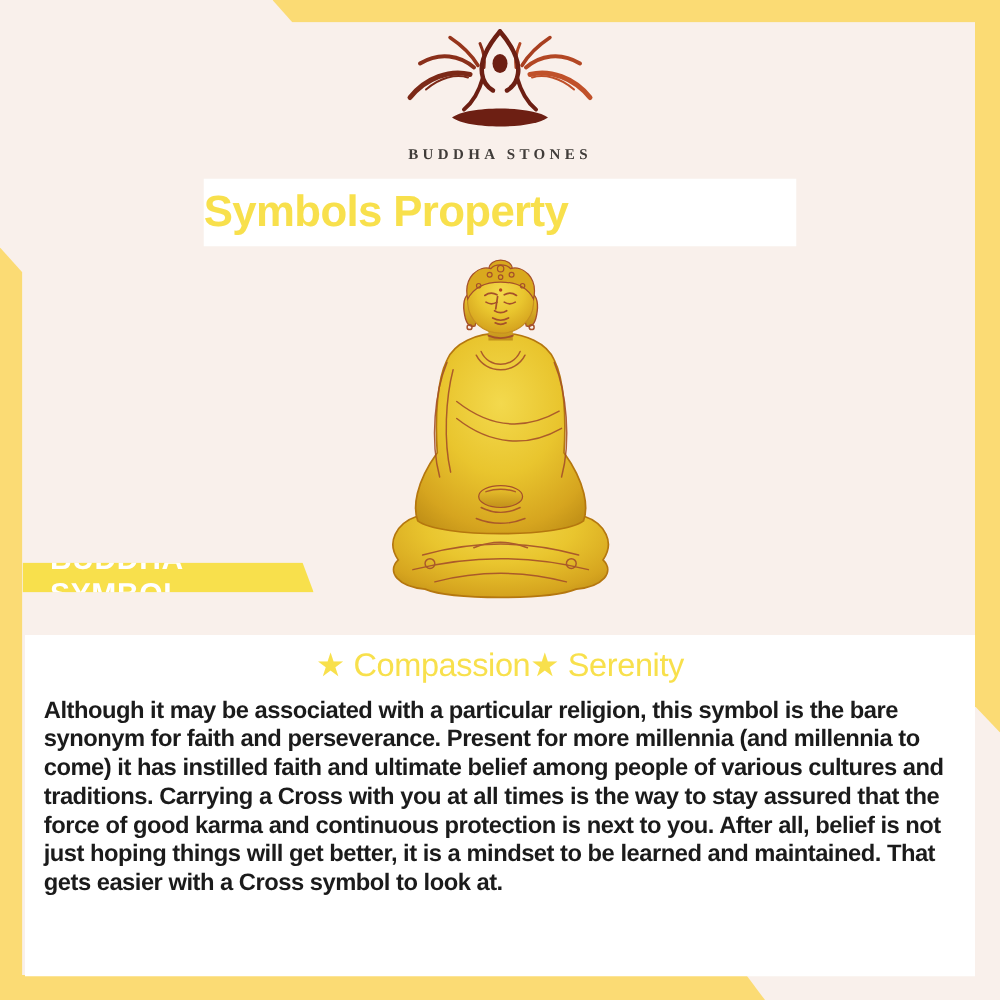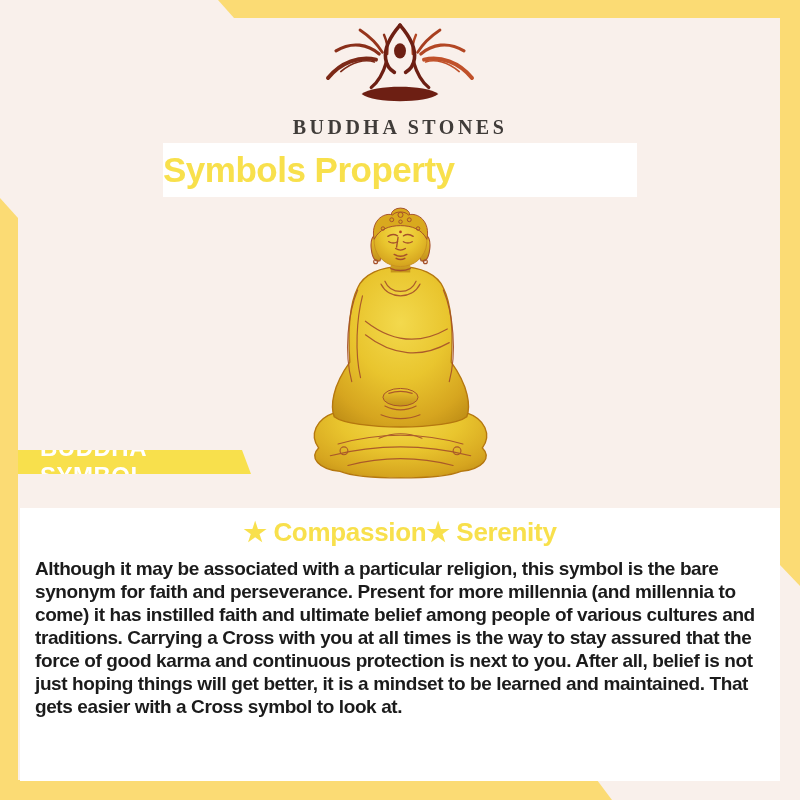--- a/index.html
+++ b/index.html
@@ -24,40 +24,40 @@
     clip-path:polygon(0 0,100% 0,100% 100%,16px 100%);}
   .frame.right{left:780px;top:0;width:20px;height:586px;
     clip-path:polygon(0 0,100% 0,100% 100%,0 calc(100% - 21px));}
   .frame.left{left:0;top:198px;width:18px;height:602px;
     clip-path:polygon(0 0,100% 20px,100% 100%,0 100%);}
   .frame.bottom{left:0;top:780px;width:612px;height:20px;
     clip-path:polygon(0 0,597px 0,100% 100%,0 100%);}
   
   .logo{position:absolute;left:320px;top:22px;width:160px;height:96px;}
   .brand{position:absolute;left:0;top:116px;width:800px;text-align:center;
-    font-family:"Liberation Serif",serif;font-size:20px;letter-spacing:3.5px;
+    font-family:"Liberation Serif",serif;font-size:12px;letter-spacing:3.5px;
     color:var(--brand-text);font-weight:600;}
   
   .heading-band{position:absolute;left:163px;top:143px;width:474px;height:54px;
     background:var(--panel-white);display:flex;align-items:center;justify-content:flex-start;}
   .heading-band span{font-size:35px;font-weight:bold;letter-spacing:-0.5px;
     color:var(--accent-yellow);}
   
   .buddha{position:absolute;left:303px;top:206px;width:195px;height:283px;}
   
   .badge{position:absolute;left:18px;top:450px;width:233px;height:24px;
     background:var(--accent-yellow);
     clip-path:polygon(0 0,calc(100% - 9px) 0,100% 100%,0 100%);
     display:flex;align-items:center;}
   .badge span{color:#ffffff;font-size:24px;font-weight:bold;letter-spacing:0.5px;
     padding-left:22px;}
   
   .panel{position:absolute;left:20px;top:508px;width:760px;height:273px;
     background:var(--panel-white);}
-  .traits{margin-top:9px;text-align:center;font-size:26px;font-weight:bold;
+  .traits{margin-top:9px;text-align:center;font-size:26px;font-weight:normal;
     letter-spacing:-0.3px;color:var(--accent-yellow);}
   .desc{margin:9px 8px 0 15px;font-size:19px;font-weight:bold;line-height:23px;
     letter-spacing:-0.4px;color:var(--body-text);}
 </style>
 </head>
 <body>
 
 <div id="canvas">
 
   <div class="frame top"></div>

